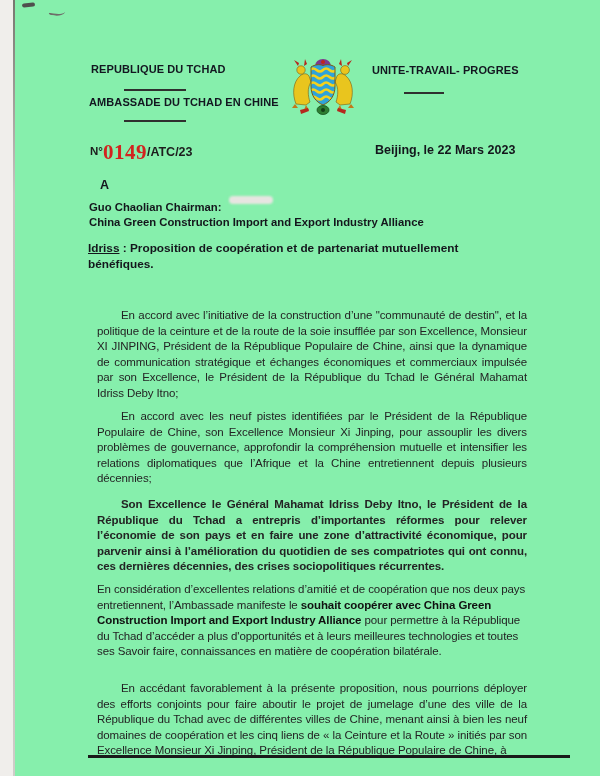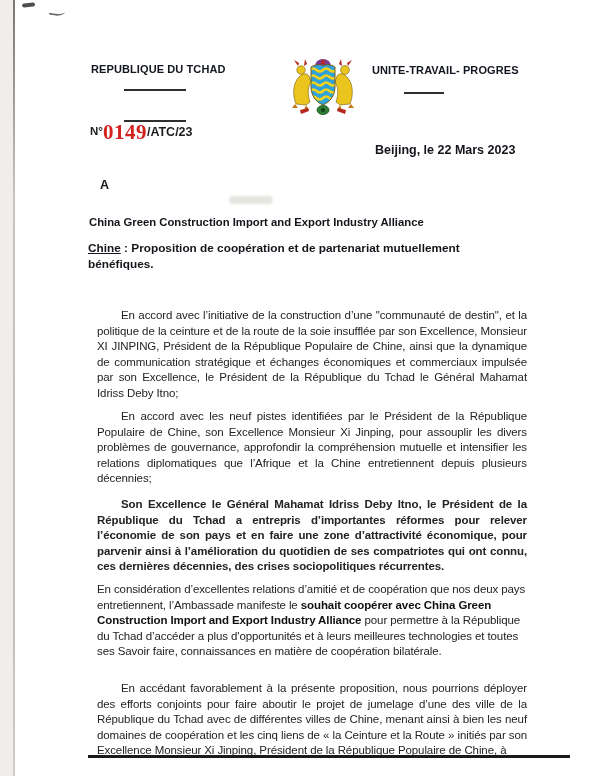--- a/index.html
+++ b/index.html
@@ -1,18 +1,18 @@
 <!DOCTYPE html>
 <html><head>
 <meta charset="utf-8">
 <style>
   html,body { margin:0; padding:0; background:#e9e7e4; }
   .canvas {
     position:relative; width:600px; height:776px; overflow:hidden;
-    background:#ffffff;
+    background:#86efac;
     font-family:"Liberation Sans","DejaVu Sans",sans-serif;
     color:#1d1d1d;
   }
   .margin-strip { position:absolute; left:0; top:0; width:13px; height:776px; background:#f0eeeb; }
   .edge-line { position:absolute; left:13px; top:0; width:2px; height:776px;
     background:linear-gradient(#77766f,#c6c4c0 25%,#c2c0bc 80%,#cfcdc9); }
   .mark1 { position:absolute; left:22px; top:3px; width:13px; height:4px; background:#4f4f4d; border-radius:2px; transform:rotate(-5deg); }
   .mark2 { position:absolute; left:49px; top:8px; width:16px; height:6px; border-bottom:2px solid #6e6d69; border-radius:0 0 70% 20%; transform:rotate(9deg); }
   .smudge { position:absolute; left:229px; top:196px; width:44px; height:8px; background:#e7e5e1; border-radius:4px; filter:blur(1px); }
 
@@ -45,20 +45,21 @@
 <div class="canvas">
 
   <div class="margin-strip"></div>
   <div class="edge-line"></div>
   <div class="mark1"></div>
   <div class="mark2"></div>
   <div class="smudge"></div>
 
   <div class="abs hd" style="left:91px; top:63px;">REPUBLIQUE DU TCHAD</div>
   <div class="hline" style="left:124px; top:89px; width:62px;"></div>
+  <div class="abs hd" style="left:89px; top:96px;">AMBASSADE DU TCHAD EN CHINE</div>
   <div class="hline" style="left:124px; top:120px; width:62px;"></div>
 
   <svg class="abs" style="left:282px; top:58px;" width="82" height="60" viewBox="0 0 82 60">
 
     <g>
       <path d="M14,46 C10,36 11,24 18,18 C21,15 25,15 27,18 L29,24 C25,30 26,38 28,44 L24,47 Z" fill="#e9c51e" stroke="#7a5c12" stroke-width="0.6"></path>
       <circle cx="19" cy="12" r="4.2" fill="#e9c51e" stroke="#7a5c12" stroke-width="0.6"></circle>
       <path d="M16,8 L12,2 L17,5 Z" fill="#b5271d"></path>
       <path d="M22,8 L23,1 L25,6 Z" fill="#b5271d"></path>
       <path d="M13,46 l-3,4 h6 z" fill="#c2791a"></path>
@@ -94,27 +95,28 @@
 
     <path d="M26,50 l-8,2 l1,4 l8,-3 z" fill="#b5271d"></path>
     <path d="M56,50 l8,2 l-1,4 l-8,-3 z" fill="#b5271d"></path>
     <ellipse cx="41" cy="52" rx="6" ry="4.5" fill="#2e7d32" stroke="#14501c" stroke-width="0.8"></ellipse>
     <circle cx="41" cy="52" r="2" fill="#123e17"></circle>
   </svg>
 
   <div class="abs hd" style="left:372px; top:64px;">UNITE-TRAVAIL- PROGRES</div>
   <div class="hline" style="left:404px; top:92px; width:40px;"></div>
 
-  <div class="abs" style="left:90px; top:120px;"><span class="ref-prefix">N°</span><span class="ref-num">0149</span><span class="ref-suffix">/ATC/23</span></div>
+  <div class="abs" style="left:90px; top:140px;"><span class="ref-prefix">N°</span><span class="ref-num">0149</span><span class="ref-suffix">/ATC/23</span></div>
   <div class="abs date" style="left:375px; top:143px;">Beijing, le 22 Mars 2023</div>
 
   <div class="abs salutation" style="left:100px; top:178px;">A</div>
+  <div class="abs recipient-line" style="left:89px; top:200px;">Guo Chaolian Chairman:</div>
   <div class="abs recipient-line" style="left:89px; top:215px;">China Green Construction Import and Export Industry Alliance</div>
 
-  <div class="abs subject" style="left:88px; top:241px;"><span class="subject-label">Chine</span><span> : </span><span>Proposition de coopération et de partenariat mutuellement bénéfiques.</span></div>
+  <div class="abs subject" style="left:88px; top:241px;"><span class="subject-label">Idriss</span><span> : </span><span>Proposition de coopération et de partenariat mutuellement bénéfiques.</span></div>
 
   <p class="para" style="top:299px;">En accord avec l’initiative de la construction d’une "communauté de destin", et la politique de la ceinture et de la route de la soie insufflée par son Excellence, Monsieur XI JINPING, Président de la République Populaire de Chine, ainsi que la dynamique de communication stratégique et échanges économiques et commerciaux impulsée par son Excellence, le Président de la République du Tchad le Général Mahamat Idriss Deby Itno;</p>
   <p class="para" style="top:400px;">En accord avec les neuf pistes identifiées par le Président de la République Populaire de Chine, son Excellence Monsieur Xi Jinping, pour assouplir les divers problèmes de gouvernance, approfondir la compréhension mutuelle et intensifier les relations diplomatiques que l’Afrique et la Chine entretiennent depuis plusieurs décennies;</p>
   <p class="para" style="top:488px;font-weight:bold;">Son Excellence le Général Mahamat Idriss Deby Itno, le Président de la République du Tchad a entrepris d’importantes réformes pour relever l’économie de son pays et en faire une zone d’attractivité économique, pour parvenir ainsi à l’amélioration du quotidien de ses compatriotes qui ont connu, ces dernières décennies, des crises sociopolitiques récurrentes.</p>
   <p class="para flushleft" style="top:573px;"><span>En considération d’excellentes relations d’amitié et de coopération que nos deux pays entretiennent, l’Ambassade manifeste le </span><b>souhait coopérer avec  China Green Construction Import and Export Industry Alliance</b><span> pour permettre à la République du Tchad d’accéder a plus d'opportunités et à leurs meilleures technologies et toutes ses Savoir faire, connaissances en matière de coopération bilatérale.</span></p>
   <p class="para" style="top:672px;">En accédant favorablement à la présente proposition, nous pourrions déployer des efforts conjoints pour faire aboutir le projet de jumelage d’une des ville de la République du Tchad avec de différentes villes de Chine, menant ainsi à bien les neuf domaines de coopération et les cinq liens de « la Ceinture et la Route » initiés par son Excellence Monsieur Xi Jinping, Président de la République Populaire de Chine, à</p>
 
   <div class="footer-rule"></div>
 
 </div>

